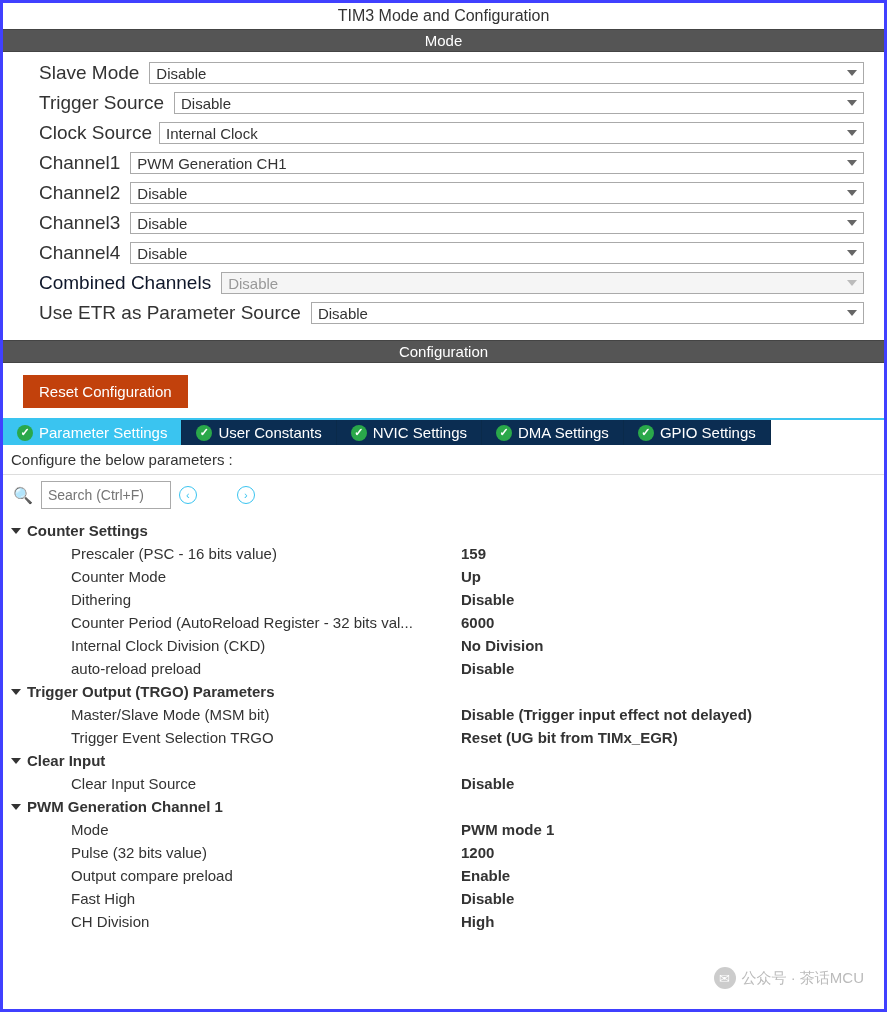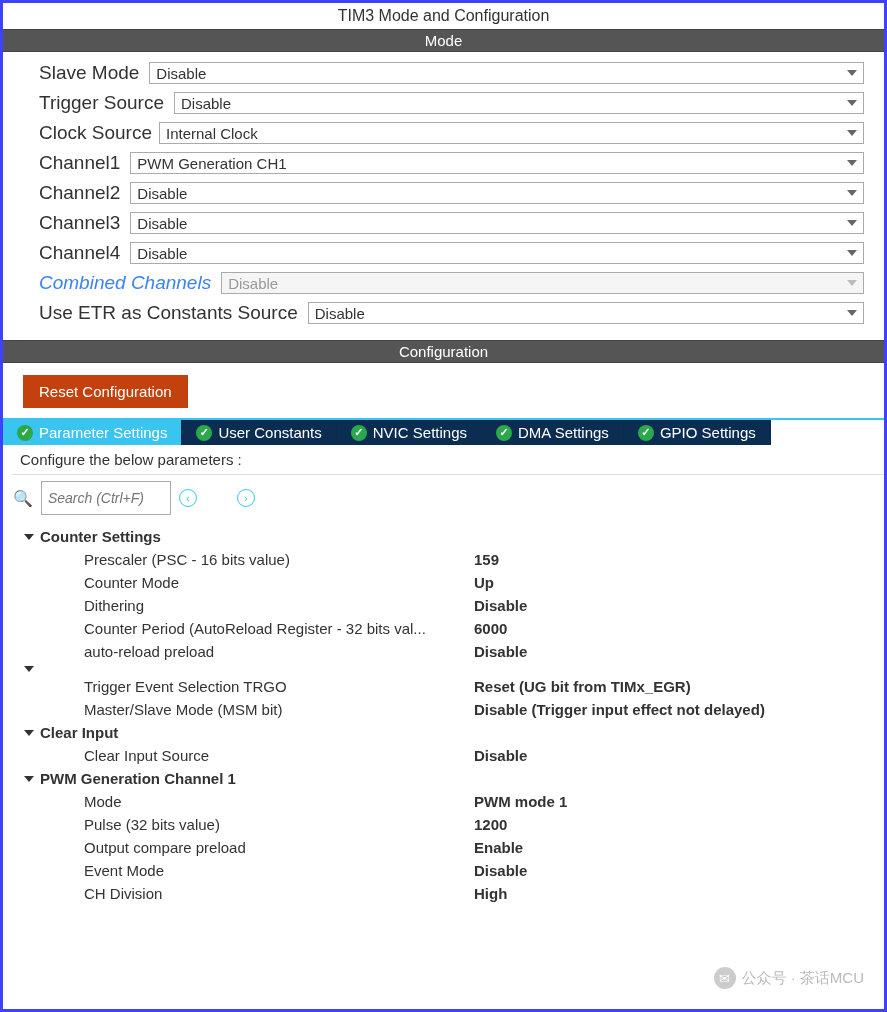--- a/index.html
+++ b/index.html
@@ -3,40 +3,40 @@
 <meta charset="utf-8">
 <style>
 * { box-sizing: border-box; margin: 0; padding: 0; font-family: Arial, sans-serif; }
 body { background: #fff; font-size: 15px; color: #333; }
 .wrapper { border: 3px solid #4040ff; width: 887px; height: 1012px; position: relative; }
 .title { text-align: center; padding: 4px 16px; font-size: 16px; color: #333; }
 .section-header { background: #555; color: #fff; text-align: center; padding: 2px 0; font-size: 15px; border-top: 1px solid #444; border-bottom: 1px solid #444; }
 .mode-block { padding: 10px 20px 8px 36px; }
 .mode-row { display: flex; align-items: center; margin-bottom: 8px; }
 .mode-label { width: auto; margin-right: 10px; font-size: 19px; color: #333; white-space: nowrap; }
-.mode-label.disabled { color: #3b82f6; font-style: italic; }
+.mode-label.disabled { color: #0f172a; }
 .mode-select { flex: 1; display: flex; align-items: center; border: 1px solid #aaa; background: #fff; height: 22px; padding: 0 6px; position: relative; }
 .mode-select .sel-text { flex: 1; font-size: 15px; color: #333; }
 .mode-select.disabled { background: #f5f5f5; }
 .mode-select.disabled .sel-text { color: #999; }
 .chevron { width: 0; height: 0; border-left: 5px solid transparent; border-right: 5px solid transparent; border-top: 6px solid #666; }
 .mode-select.disabled .chevron { border-top-color: #bbb; }
 .reset-btn { background: #c2410c; color: #fff; border: none; padding: 8px 16px; margin: 12px 0 10px 20px; font-size: 15px; cursor: pointer; }
 .tabs { display: flex; border-top: 2px solid #3ac4f0; }
 .tab { display: flex; align-items: center; padding: 4px 14px; font-size: 15px; color: #fff; cursor: pointer; border-right: 1px solid #0a2a4a; }
 .tab.active { background: #3ac4f0; }
 .tab.inactive { background: #0b2d52; }
 .check-icon { display: inline-flex; align-items: center; justify-content: center; width: 16px; height: 16px; border-radius: 50%; background: #2aa84a; color: #fff; font-size: 11px; margin-right: 6px; font-weight: bold; }
-.configure-label { padding: 6px 8px; font-size: 15px; color: #333; border-bottom: 1px solid #ddd; margin-left: 9px; }
+.configure-label { padding: 6px 8px; font-size: 15px; color: #333; border-bottom: 1px solid #ddd; }
 .search-row { display: flex; align-items: center; padding: 6px 10px; gap: 8px; }
 .search-icon { color: #3ac4f0; font-size: 16px; }
-.search-input { border: 1px solid #aaa; padding: 9px 6px; font-style: italic; color: #999; font-size: 14px; width: 130px; height: 34px; }
+.search-input { border: 1px solid #aaa; padding: 9px 6px; color: #999; font-size: 14px; width: 130px; height: 28px; }
 .circle-nav { width: 18px; height: 18px; border: 1.5px solid #3ac4f0; border-radius: 50%; display: inline-flex; align-items: center; justify-content: center; color: #3ac4f0; font-size: 11px; cursor: pointer; }
 .circle-nav + .circle-nav { margin-left: 32px; }
-.params { padding: 4px 10px 10px 21px; }
+.params { padding: 4px 10px 10px 8px; }
 .group-header { display: flex; align-items: center; font-weight: bold; font-size: 15px; padding: 3px 0; cursor: pointer; }
 .expand-icon { width: 0; height: 0; border-left: 5px solid transparent; border-right: 5px solid transparent; border-top: 6px solid #333; margin-right: 6px; }
 .param-row { display: flex; padding: 3px 0 3px 60px; font-size: 15px; }
 .param-label { width: 390px; }
 .param-value { flex: 1; font-weight: bold; }
 .watermark { position: absolute; bottom: 20px; right: 20px; color: #bbb; font-size: 15px; display: flex; align-items: center; gap: 6px; }
 .wm-icon { width: 22px; height: 22px; border-radius: 50%; background: #ccc; display: inline-flex; align-items: center; justify-content: center; font-size: 13px; color: #fff; }
 </style>
 </head>
 <body>
@@ -96,21 +96,21 @@
         </div>
     </div>
     <div class="mode-row">
       <div class="mode-label disabled">Combined Channels</div>
       <div class="mode-select disabled">
           <span class="sel-text">Disable</span>
           <span class="chevron"></span>
         </div>
     </div>
     <div class="mode-row">
-      <div class="mode-label">Use ETR as Constants Source</div>
+      <div class="mode-label">Use ETR as Parameter Source</div>
       <div class="mode-select">
           <span class="sel-text">Disable</span>
           <span class="chevron"></span>
         </div>
     </div>
   </div>
 
   <div class="section-header">Configuration</div>
 
   <button class="reset-btn">Reset Configuration</button>
@@ -162,35 +162,40 @@
       </div>
     <div class="param-row">
         <div class="param-label">Dithering</div>
         <div class="param-value">Disable</div>
       </div>
     <div class="param-row">
         <div class="param-label">Counter Period (AutoReload Register - 32 bits val...</div>
         <div class="param-value">6000</div>
       </div>
     <div class="param-row">
+        <div class="param-label">Internal Clock Division (CKD)</div>
+        <div class="param-value">No Division</div>
+      </div>
+    <div class="param-row">
         <div class="param-label">auto-reload preload</div>
         <div class="param-value">Disable</div>
       </div>
 
     <div class="group-header">
         <span class="expand-icon"></span>
+        <span>Trigger Output (TRGO) Parameters</span>
+      </div>
+    <div class="param-row">
+        <div class="param-label">Master/Slave Mode (MSM bit)</div>
+        <div class="param-value">Disable (Trigger input effect not delayed)</div>
       </div>
     <div class="param-row">
         <div class="param-label">Trigger Event Selection TRGO</div>
         <div class="param-value">Reset (UG bit from TIMx_EGR)</div>
       </div>
-    <div class="param-row">
-        <div class="param-label">Master/Slave Mode (MSM bit)</div>
-        <div class="param-value">Disable (Trigger input effect not delayed)</div>
-      </div>
 
     <div class="group-header">
         <span class="expand-icon"></span>
         <span>Clear Input</span>
       </div>
     <div class="param-row">
         <div class="param-label">Clear Input Source</div>
         <div class="param-value">Disable</div>
       </div>
 
@@ -204,21 +209,21 @@
       </div>
     <div class="param-row">
         <div class="param-label">Pulse (32 bits value)</div>
         <div class="param-value">1200</div>
       </div>
     <div class="param-row">
         <div class="param-label">Output compare preload</div>
         <div class="param-value">Enable</div>
       </div>
     <div class="param-row">
-        <div class="param-label">Event Mode</div>
+        <div class="param-label">Fast High</div>
         <div class="param-value">Disable</div>
       </div>
     <div class="param-row">
         <div class="param-label">CH Division</div>
         <div class="param-value">High</div>
       </div>
   </div>
 
   <div class="watermark">
     <span class="wm-icon">✉</span>

